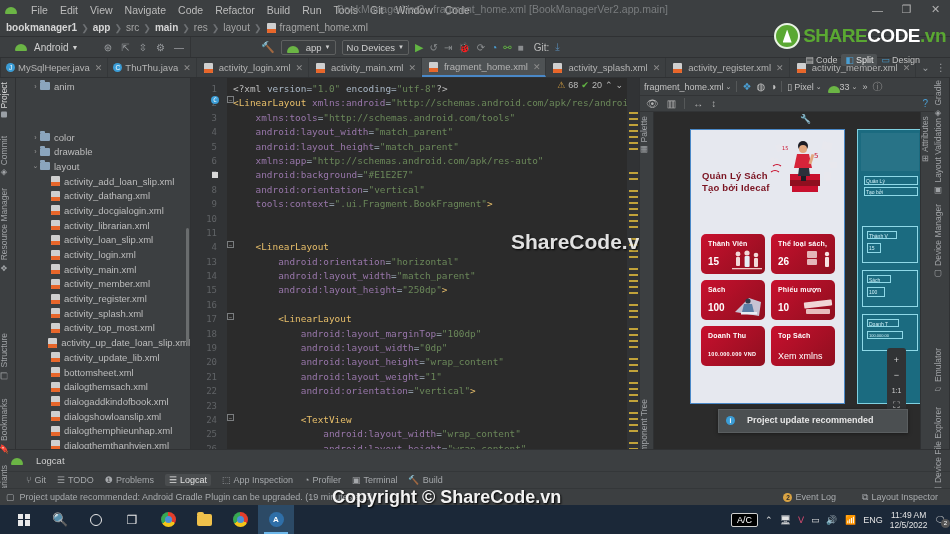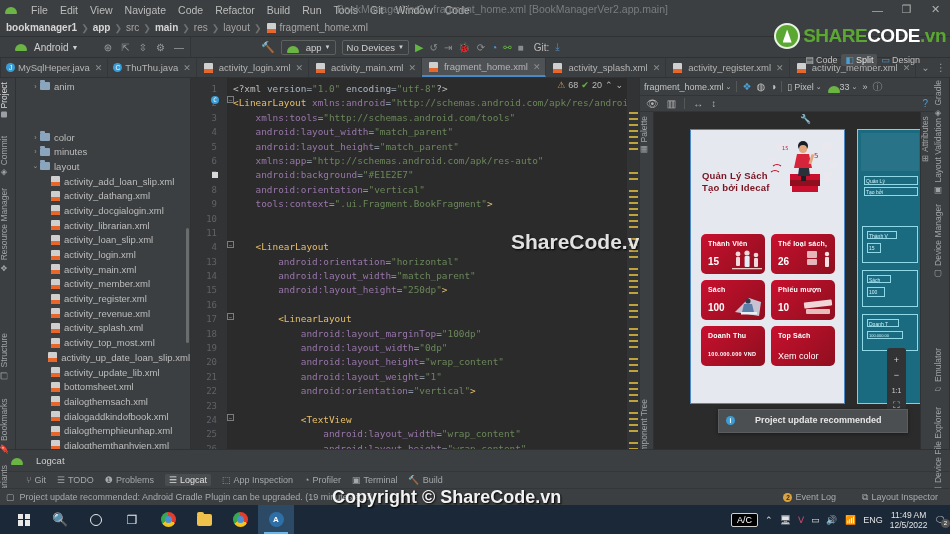--- a/index.html
+++ b/index.html
@@ -121,21 +121,21 @@
   
   .blueprint{ position:absolute; left:203px; top:17px; width:66px; height:275px; background:#1b6b80; border:1px solid #7fd0e0; overflow:hidden;}
   .bp-box{ position:absolute; border:1px solid #8fd9e8; color:#cfeff6; font-size:5px; padding:1px;}
   .bp-shade{ position:absolute; background:rgba(255,255,255,.06);}
   .zoomctl{ position:absolute; right:14px; bottom:34px; width:19px; background:#313335; border-radius:3px; display:flex; flex-direction:column; align-items:center; gap:1px; padding:3px 0;}
   .zoomctl div{ height:14px; display:flex;align-items:center;justify-content:center; color:#d0d0d0; font-size:9px; width:100%;}
   .pan-btn{ position:absolute; right:14px; bottom:84px; width:19px;height:17px; background:#313335; border-radius:3px; display:flex;align-items:center;justify-content:center; color:#ddd; font-size:9px;}
 
   
   .notif{ position:absolute; right:12px; bottom:16px; width:190px; background:#4b4f51; border:1px solid #5a5e60; padding:5px 7px 7px 7px; z-index:30; box-shadow:0 1px 4px rgba(0,0,0,.4);}
-  .notif .hd{ display:flex; align-items:center; gap:20px; font-size:9px; font-weight:bold; color:#e6e6e6;}
+  .notif .hd{ display:flex; align-items:center; gap:12px; font-size:9px; font-weight:bold; color:#e6e6e6;}
   .infoico{ width:9px;height:9px;border-radius:50%;background:#3b9dd6;color:#fff;font-size:6.5px;display:flex;align-items:center;justify-content:center;}
   .notif .bd{ font-size:9px; color:#c6c6c6; padding-left:13px; padding-top:3px;}
   .notif .bd a{ color:#6aa3d8; text-decoration:none;}
 
   
   .logcat{ height:22px; background:#3c3f41; border-top:1px solid #2f3133; display:flex; align-items:center; padding-left:6px; gap:5px; flex:0 0 auto; color:#cfcfcf; font-size:9.5px;}
   .toolwin{ height:17px; background:#3c3f41; display:flex; align-items:center; gap:11px; padding-left:26px; flex:0 0 auto; border-top:1px solid #343739;}
   .tw{ display:flex; align-items:center; gap:3px; font-size:9px; color:#a5a8ab;}
   .tw.sel{ color:#e0e0e0; background:#4a4d4f; padding:1px 4px; border-radius:2px;}
   .statusbar{ height:17px; background:#3c3f41; display:flex; align-items:center; padding-left:6px; gap:5px; flex:0 0 auto; position:relative; font-size:9px; color:#a8abae; border-top:1px solid #343739;}
@@ -333,21 +333,21 @@
             <span>anim</span>
           </div>
           <div class="trow" style="padding-left: 15px; margin-top: 36px;">
             <span class="chev">›</span>
             <span class="folder"></span>
             <span>color</span>
           </div>
           <div class="trow" style="padding-left: 15px;">
             <span class="chev">›</span>
             <span class="folder"></span>
-            <span>minutes</span>
+            <span>drawable</span>
           </div>
           <div class="trow" style="padding-left: 15px;">
             <span class="chev">⌄</span>
             <span class="folder"></span>
             <span>layout</span>
           </div>
           <div class="trow" style="padding-left: 26px;">
             <span class="chev"></span>
             <span class="fileico"></span>
             <span style="color: rgb(189, 189, 189);">activity_add_loan_slip.xml</span>
@@ -388,25 +388,20 @@
             <span style="color: rgb(189, 189, 189);">activity_member.xml</span>
           </div>
           <div class="trow" style="padding-left: 26px;">
             <span class="chev"></span>
             <span class="fileico"></span>
             <span style="color: rgb(189, 189, 189);">activity_register.xml</span>
           </div>
           <div class="trow" style="padding-left: 26px;">
             <span class="chev"></span>
             <span class="fileico"></span>
-            <span style="color: rgb(189, 189, 189);">activity_revenue.xml</span>
-          </div>
-          <div class="trow" style="padding-left: 26px;">
-            <span class="chev"></span>
-            <span class="fileico"></span>
             <span style="color: rgb(189, 189, 189);">activity_splash.xml</span>
           </div>
           <div class="trow" style="padding-left: 26px;">
             <span class="chev"></span>
             <span class="fileico"></span>
             <span style="color: rgb(189, 189, 189);">activity_top_most.xml</span>
           </div>
           <div class="trow" style="padding-left: 26px;">
             <span class="chev"></span>
             <span class="fileico"></span>
@@ -424,20 +419,25 @@
           </div>
           <div class="trow" style="padding-left: 26px;">
             <span class="chev"></span>
             <span class="fileico"></span>
             <span style="color: rgb(189, 189, 189);">dailogthemsach.xml</span>
           </div>
           <div class="trow" style="padding-left: 26px;">
             <span class="chev"></span>
             <span class="fileico"></span>
             <span style="color: rgb(189, 189, 189);">dialogaddkindofbook.xml</span>
+          </div>
+          <div class="trow" style="padding-left: 26px;">
+            <span class="chev"></span>
+            <span class="fileico"></span>
+            <span style="color: rgb(189, 189, 189);">dialogshowloanslip.xml</span>
           </div>
           <div class="trow" style="padding-left: 26px;">
             <span class="chev"></span>
             <span class="fileico"></span>
             <span style="color: rgb(189, 189, 189);">dialogthemphieunhap.xml</span>
           </div>
           <div class="trow" style="padding-left: 26px;">
             <span class="chev"></span>
             <span class="fileico"></span>
             <span style="color: rgb(189, 189, 189);">dialogthemthanhvien.xml</span>
@@ -706,21 +706,21 @@
                   <rect x="1" y="2" width="28" height="6" rx="1" fill="#f0d6d6" transform="rotate(-7 15 5)"></rect>
                   <rect x="3" y="10" width="24" height="5" rx="1" fill="#e7bcbc"></rect>
                 </svg>
             </div>
             <div class="card" style="left:10px; top:196px; width:64px; height:40px;">
               <span class="lbl">Doanh Thu</span>
               <span class="num sm">100.000.000 VND</span>
             </div>
             <div class="card" style="left:80px; top:196px; width:64px; height:40px;">
               <span class="lbl">Top Sách</span>
-              <span class="cta">Xem color</span>
+              <span class="cta">Xem xmlns</span>
             </div>
           </div>
 
           <div class="blueprint">
             <div class="bp-shade" style="left:3px;top:3px;right:3px;height:38px;"></div>
             <div class="bp-box" style="left:6px;top:46px;width:54px;height:9px;">Quản Lý</div>
             <div class="bp-box" style="left:6px;top:57px;width:54px;height:9px;">Tạo bởi</div>
             <div class="bp-box" style="left:4px;top:96px;width:56px;height:37px;">
               <div class="bp-box" style="left:4px;top:4px;width:30px;height:8px;">Thành V</div>
               <div class="bp-box" style="left:4px;top:16px;width:14px;height:10px;">15</div>

